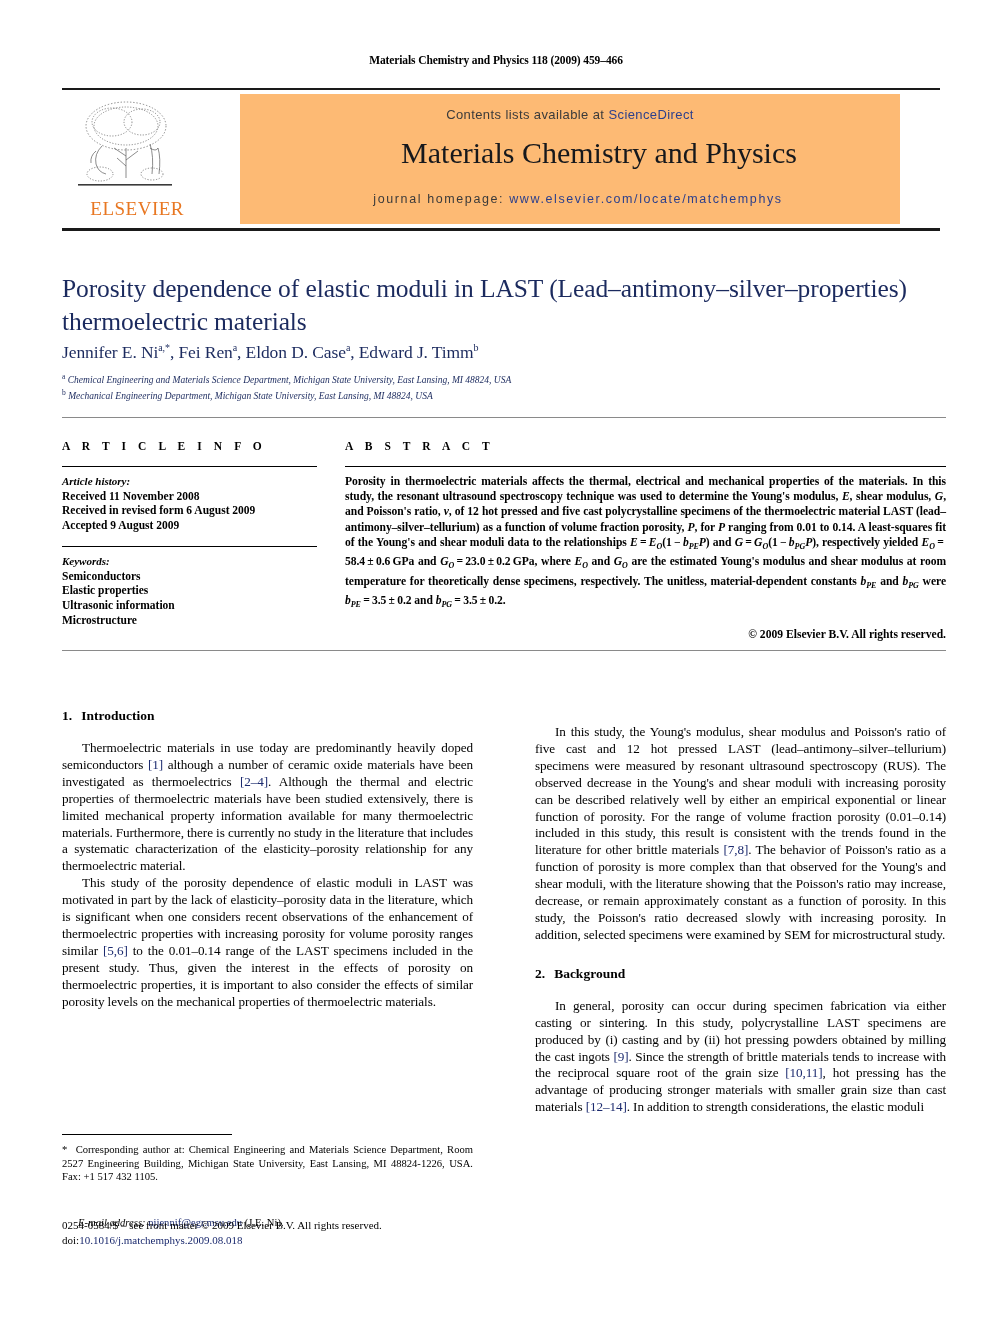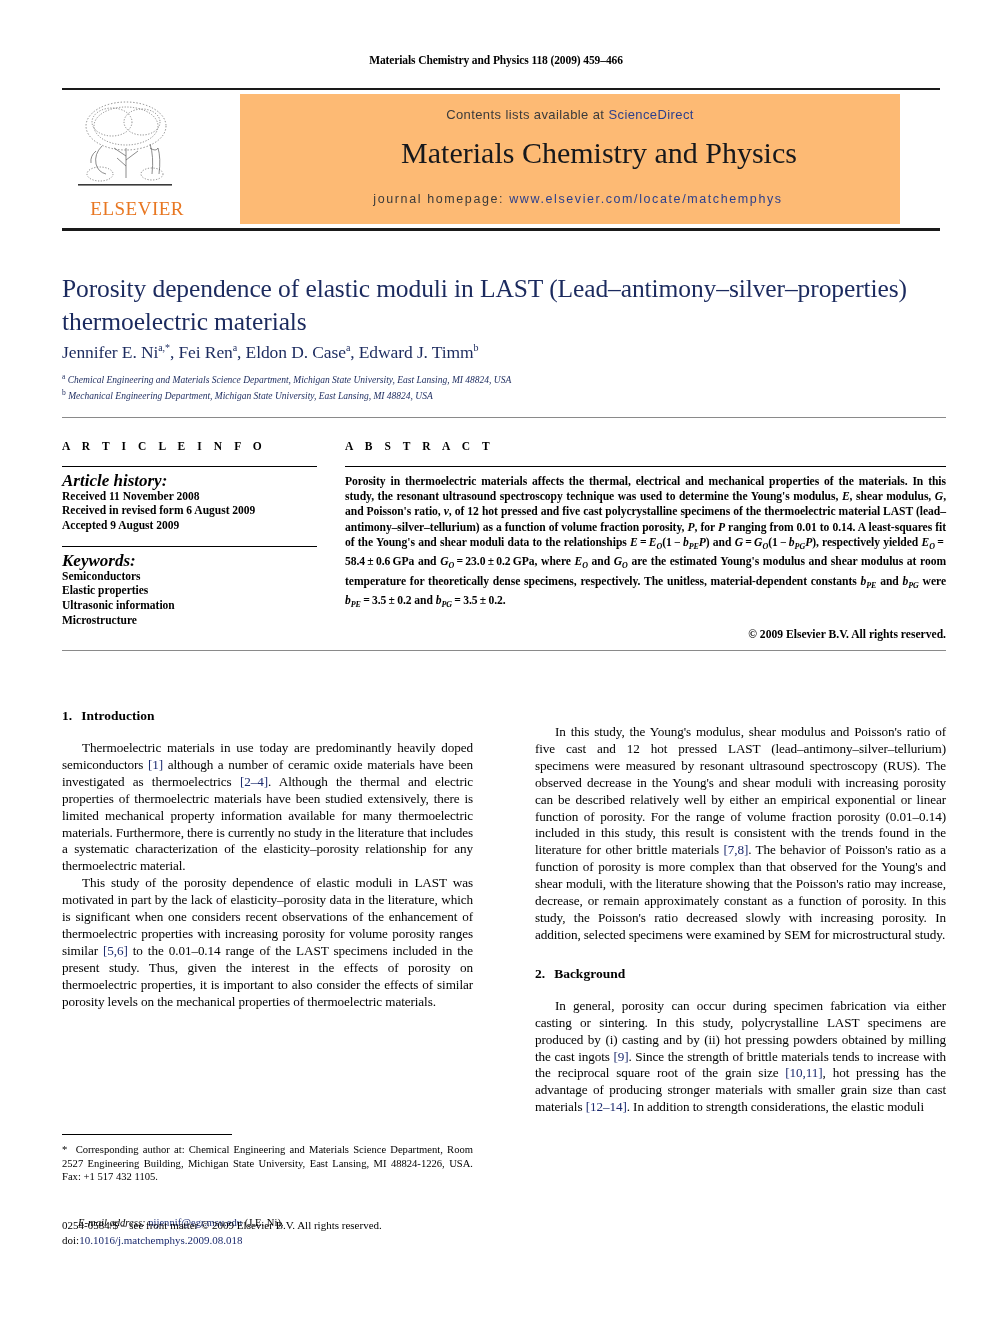--- a/index.html
+++ b/index.html
@@ -193,21 +193,21 @@
     width: 100%;
     height: 1px;
     background: #000;
     margin-top: 14px;
     margin-bottom: 7px;
   }
   .info-label {
     font-family: "Liberation Serif", serif;
     font-style: italic;
     font-weight: bold;
-    font-size: 17px;
+    font-size: 11px;
     line-height: 14.5px;
   }
   .info-line {
     font-family: "Liberation Serif", serif;
     font-weight: bold;
     font-size: 11.5px;
     line-height: 14.6px;
   }
   .abs-text {
     font-family: "Liberation Serif", serif;

